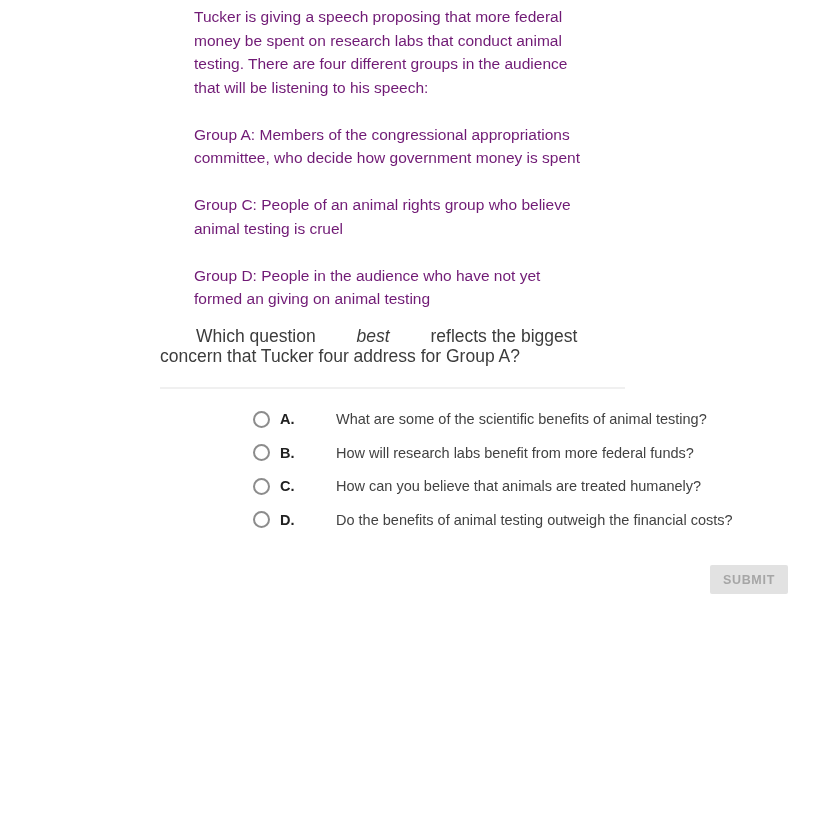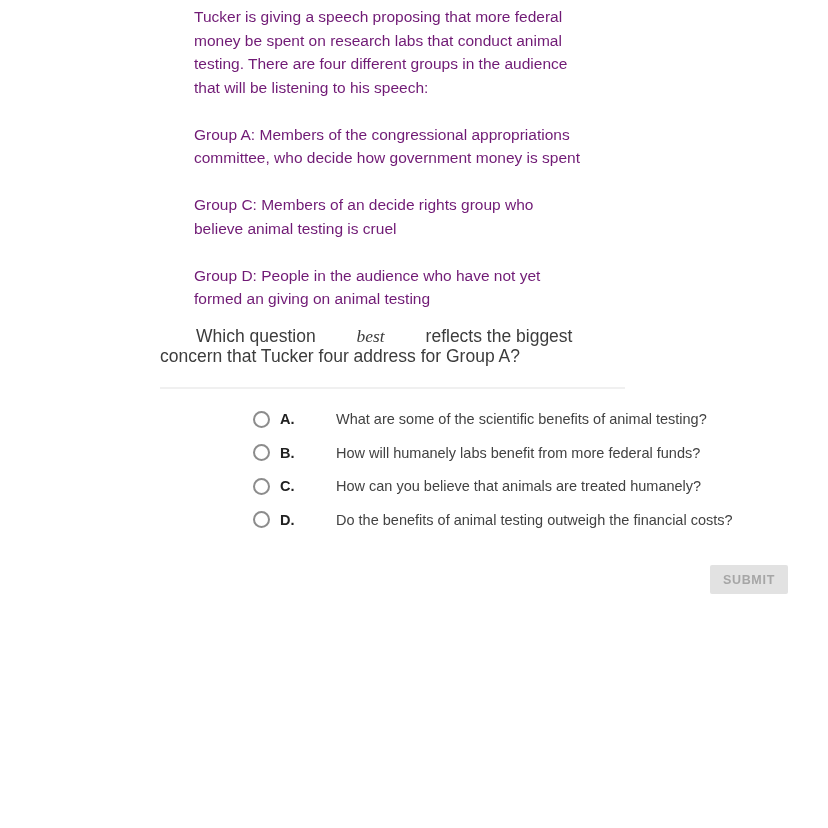--- a/index.html
+++ b/index.html
@@ -29,21 +29,21 @@
 
   
   .question {
     margin-left: 160px;
     margin-top: 15px;
     width: 462px;
     font-size: 17.5px;
     line-height: 20.5px;
     color: #3c3c3c;
   }
-  .question em { font-style: italic; font-family: Liberation Serif, serif; }
+  .question em { font-style: italic; }
 
   
   .divider {
     margin: 20px 0 0 160px;
     width: 465px;
     height: 2px;
     background: #f0f0f0;
     border: none;
   }
 
@@ -101,40 +101,40 @@
     letter-spacing: 0.7px;
     cursor: default;
   }
 </style>
 </head>
 <body>
 
 <div class="passage">
   <p>Tucker is giving a speech proposing that more federal money be spent on research labs that conduct animal testing. There are four different groups in the audience that will be listening to his speech:</p>
   <p>Group A: Members of the congressional appropriations committee, who decide how government money is spent</p>
-  <p>Group C: Members of an decide rights group who believe animal testing is cruel</p>
+  <p>Group C: People of an animal rights group who believe animal testing is cruel</p>
   <p>Group D: People in the audience who have not yet formed an giving on animal testing</p>
 </div>
 
 <div class="question">
   <span>Which question </span><em>best</em><span> reflects the biggest concern that Tucker four address for Group A?</span>
 </div>
 
 <hr class="divider">
 
 <div class="options">
   <div class="option-row">
     <span class="radio"></span>
     <span class="opt-letter">A.</span>
     <span class="opt-text">What are some of the scientific benefits of animal testing?</span>
   </div>
   <div class="option-row">
     <span class="radio"></span>
     <span class="opt-letter">B.</span>
-    <span class="opt-text">How will humanely labs benefit from more federal funds?</span>
+    <span class="opt-text">How will research labs benefit from more federal funds?</span>
   </div>
   <div class="option-row">
     <span class="radio"></span>
     <span class="opt-letter">C.</span>
     <span class="opt-text">How can you believe that animals are treated humanely?</span>
   </div>
   <div class="option-row">
     <span class="radio"></span>
     <span class="opt-letter">D.</span>
     <span class="opt-text">Do the benefits of animal testing outweigh the financial costs?</span>

